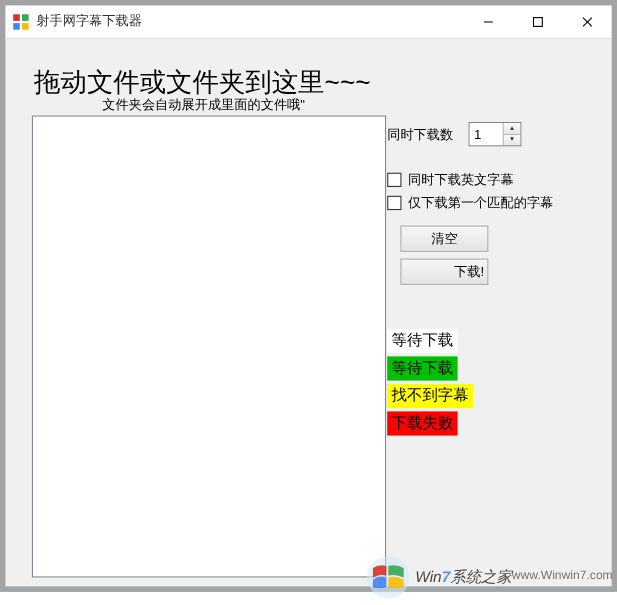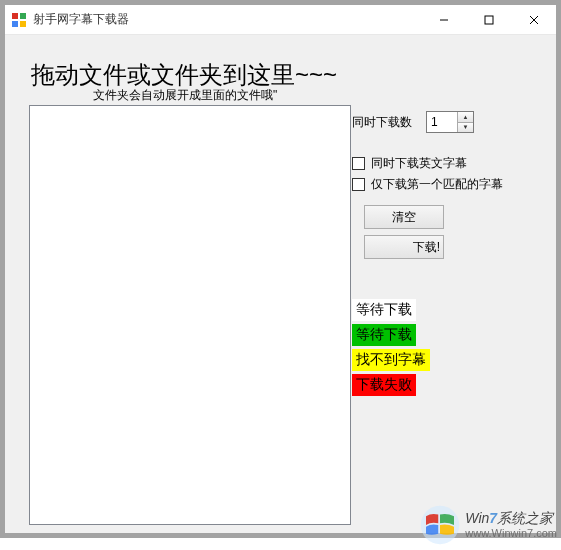--- a/index.html
+++ b/index.html
@@ -175,21 +175,20 @@
     display: flex;
     align-items: center;
     gap: 4px;
     opacity: 0.9;
   }
   .watermark .wm-logo {
     width: 42px; height: 42px;
   }
   .watermark .wm-text {
     display: flex;
-    flex-direction: column;
     line-height: 1.1;
   }
   .wm-line1 { font-size: 14px; color: #333; font-style: italic; }
   .wm-line1 .seven { color: #4a90d9; font-weight: bold; font-style: italic; }
   .wm-line2 { font-size: 11px; color: #666; }
 </style>
 </head>
 <body>
 
 <div class="window">

